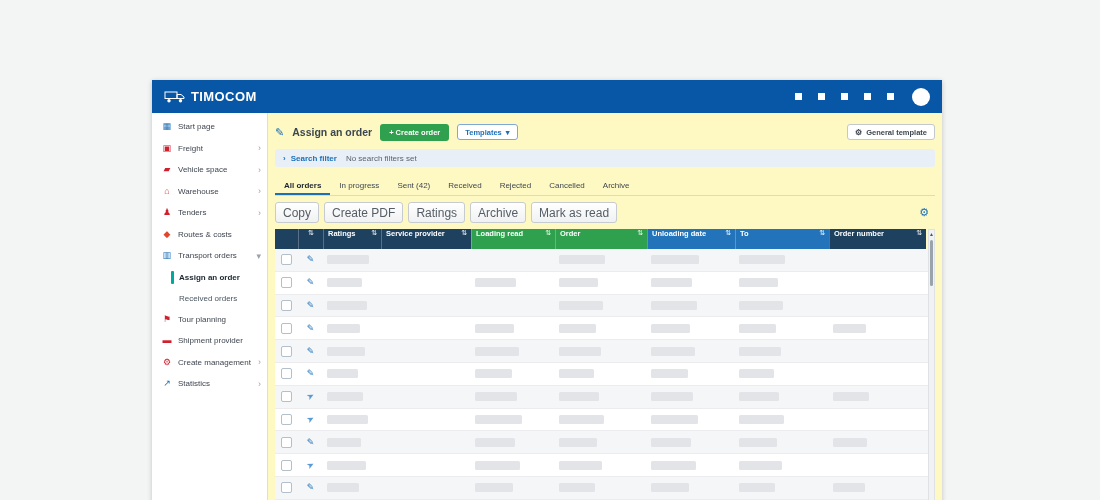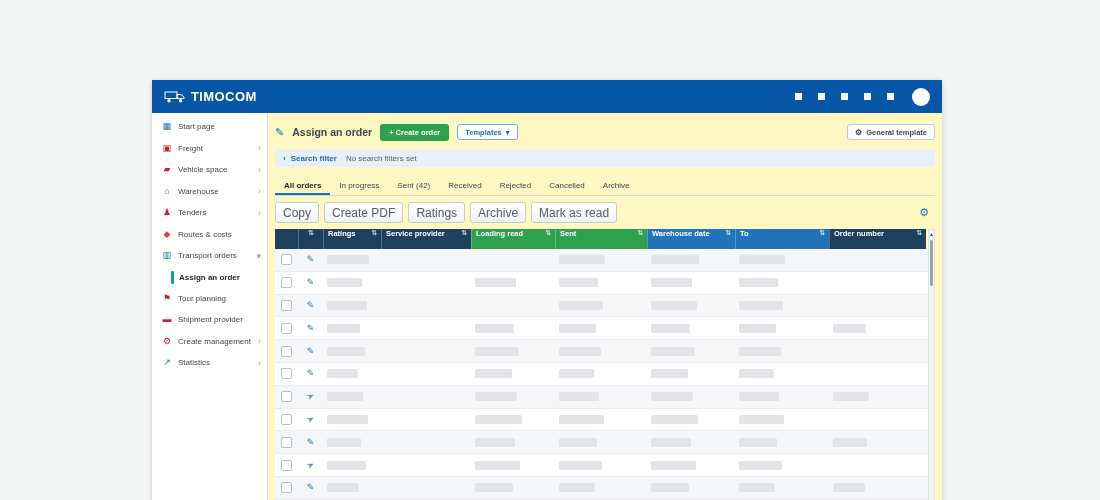--- a/index.html
+++ b/index.html
@@ -128,20 +128,23 @@
             <span class="s-label">Routes &amp; costs</span>
           </div>
           <div class="side-item">
             <span class="s-icon" style="color: rgb(29, 112, 184);">▥</span>
             <span class="s-label">Transport orders</span>
             <span class="s-chev">▾</span>
           </div>
           <div class="side-item sub active">
             <span class="s-label">Assign an order</span>
           </div>
+          <div class="side-item sub">
+            <span class="s-label">Received orders</span>
+          </div>
           <div class="side-item">
             <span class="s-icon" style="color: rgb(208, 32, 46);">⚑</span>
             <span class="s-label">Tour planning</span>
           </div>
           <div class="side-item">
             <span class="s-icon" style="color: rgb(208, 32, 46);">▬</span>
             <span class="s-label">Shipment provider</span>
           </div>
           <div class="side-item">
             <span class="s-icon" style="color: rgb(208, 32, 46);">⚙</span>
@@ -217,25 +220,25 @@
               </div>
               <div class="th navy" style="width: 90px; flex: 0 0 90px;">
                 <span class="th-label">Service provider</span>
                 <span class="sort">⇅</span>
               </div>
               <div class="th green" style="width: 84px; flex: 0 0 84px;">
                 <span class="th-label">Loading read</span>
                 <span class="sort">⇅</span>
               </div>
               <div class="th green" style="width: 92px; flex: 0 0 92px;">
-                <span class="th-label">Sent</span>
+                <span class="th-label">Order</span>
                 <span class="sort">⇅</span>
               </div>
               <div class="th blue" style="width: 88px; flex: 0 0 88px;">
-                <span class="th-label">Warehouse date</span>
+                <span class="th-label">Unloading date</span>
                 <span class="sort">⇅</span>
               </div>
               <div class="th blue" style="width: 94px; flex: 0 0 94px;">
                 <span class="th-label">To</span>
                 <span class="sort">⇅</span>
               </div>
               <div class="th navy" style="width: 97px; flex: 0 0 97px;">
                 <span class="th-label">Order number</span>
                 <span class="sort">⇅</span>
               </div>

